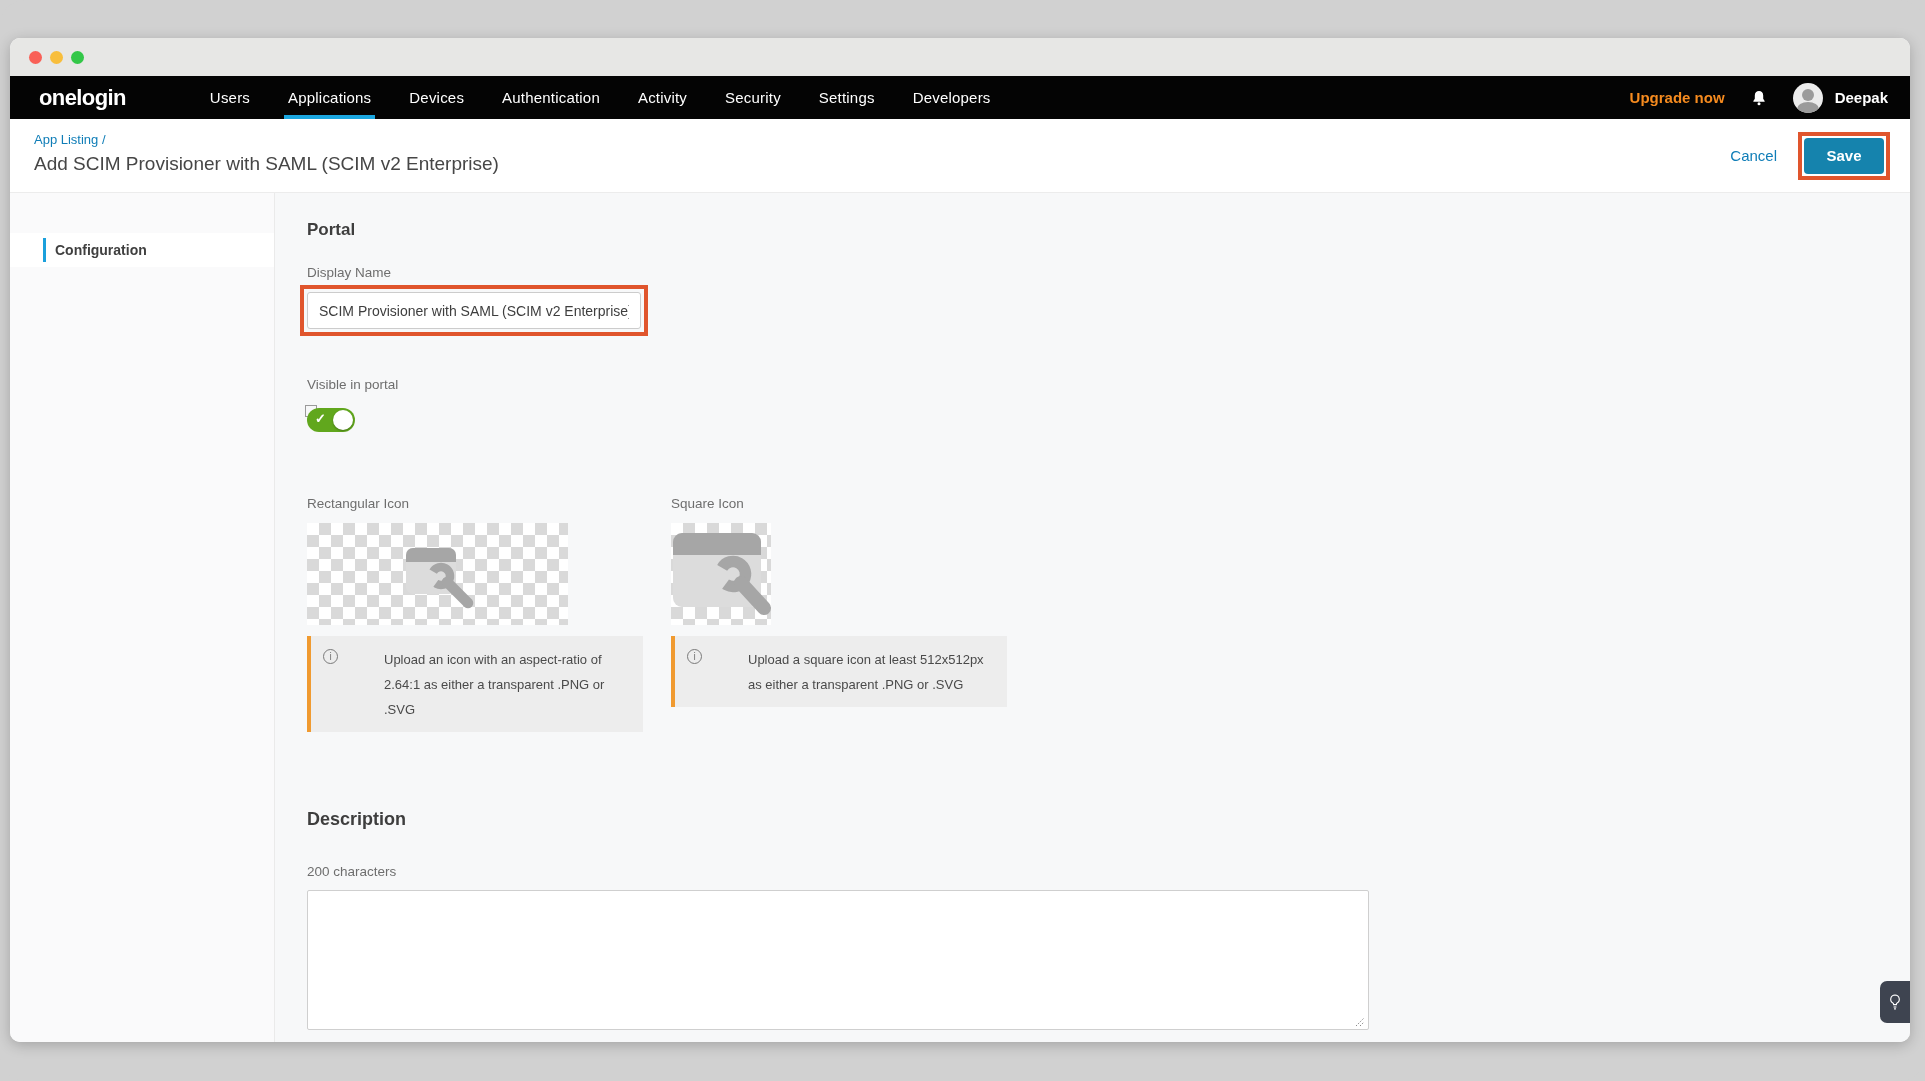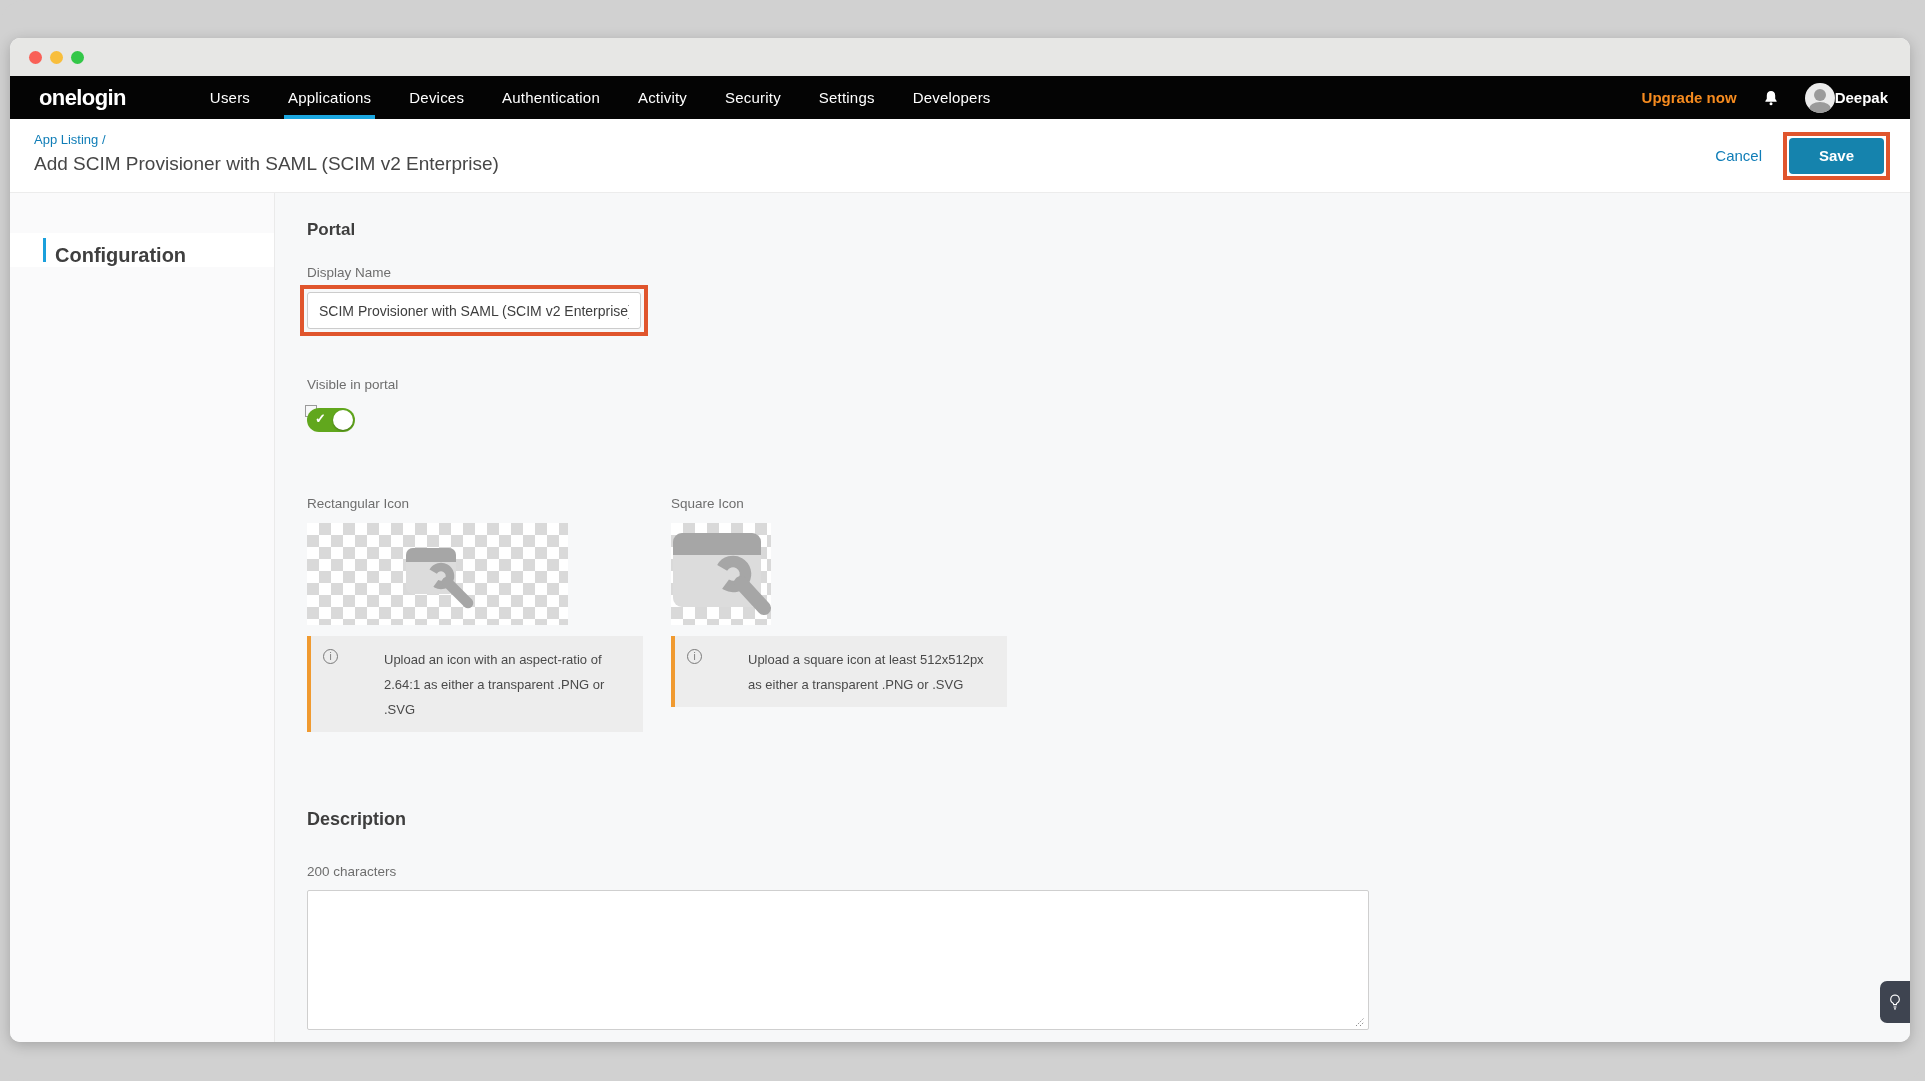--- a/index.html
+++ b/index.html
@@ -17,41 +17,41 @@
 
   
   .navbar { height:43px; background:#040404; display:flex; align-items:stretch; padding:0 22px 0 29px; flex:0 0 auto; color:#fff; }
   .logo { align-self:center; font-size:22px; font-weight:700; letter-spacing:-0.6px; margin-right:84px; }
   .nav-items { display:flex; gap:38px; align-items:stretch;justify-content:center; }
   .nav-item { display:flex; align-items:center; font-size:15px; font-weight:500; letter-spacing:.2px; color:#fff; position:relative; cursor:pointer; }
   .nav-item.active::after { content:""; position:absolute; left:-4px; right:-4px; bottom:0; height:4px; background:#1BA7E0; }
   .nav-right { margin-left:auto; display:flex; align-items:center; gap:24px; }
   .upgrade { color:#F68B1F; font-weight:700; font-size:15px; cursor:pointer; }
   .bell { width:20px; height:22px; display:flex; align-items:center; justify-content:center; cursor:pointer; }
-  .user { display:flex; align-items:center; cursor:pointer; }
+  .user { display:flex; align-items:center; gap:12px; cursor:pointer; }
   .avatar { width:30px; height:30px; border-radius:50%; background:#ECECEC; position:relative; overflow:hidden; }
   .avatar .head { position:absolute; left:9px; top:6px; width:12px; height:12px; border-radius:50%; background:#9B9B9B; }
   .avatar .bodyshape { position:absolute; left:4px; top:19px; width:22px; height:14px; border-radius:50% 50% 0 0; background:#9B9B9B; }
   .user-name { font-weight:700; font-size:15px; }
 
   
   .pageheader { height:74px; background:#fff; position:relative; padding:11px 0 0 24px; flex:0 0 auto; border-bottom:1px solid #ECECEC; }
   .breadcrumb { font-size:13px; color:#0F7DB7; cursor:pointer; display:inline-block; }
   .page-title { font-size:19px; color:#464646; font-weight:500; margin-top:5px; }
   .header-actions { position:absolute; right:20px; top:0; height:100%; display:flex; align-items:center; }
   .cancel-link { color:#0F7DB7; font-size:15px; margin-right:21px; cursor:pointer; }
   .annotate { border:4px solid #E0552D; padding:2px; }
-  .save-btn { width:95px; height:36px; background:#1583AD; color:#fff; border:none; border-radius:4px;
+  .save-btn { width:80px; height:36px; background:#1583AD; color:#fff; border:none; border-radius:4px;
               font-size:15px; font-weight:700; font-family:"Liberation Sans",sans-serif; cursor:pointer; }
 
   
   .bodywrap { flex:1; display:flex; min-height:0; }
   .sidebar { width:265px; flex:0 0 auto; background:#FAFAFB; border-right:1px solid #EAEAEA; padding-top:40px; }
-  .side-item { height:34px; background:#fff; display:flex; align-items:flex-end; position:relative; padding-left:45px;
-               font-size:20px; font-weight:700; color:#3F3F3F; cursor:pointer; }
+  .side-item { height:34px; background:#fff; display:flex; align-items:center; position:relative; padding-left:45px;
+               font-size:14px; font-weight:700; color:#3F3F3F; cursor:pointer; }
   .side-item .active-bar { position:absolute; left:33px; top:5px; bottom:5px; width:3px; background:#1BA0DC; }
 
   .main { flex:1; background:#F7F8F9; padding:27px 0 0 32px; overflow:hidden; position:relative; }
   .section-heading { font-size:17px; font-weight:700; color:#3E3E3E; }
   .field-label { font-size:13.5px; color:#6E6E6E; }
   .lbl-displayname { margin-top:25px; }
   .dn-annotate { display:inline-block; margin-left:-7px; margin-top:5px; border:4px solid #E0552D; padding:3px; }
   .dn-input { width:334px; height:37px; border:1px solid #CCCCCC; border-radius:3px; background:#fff;
               font-size:14px; color:#3E3E3E; padding:0 11px; font-family:"Liberation Sans",sans-serif; outline:none; }
   .lbl-visible { margin-top:41px; }

